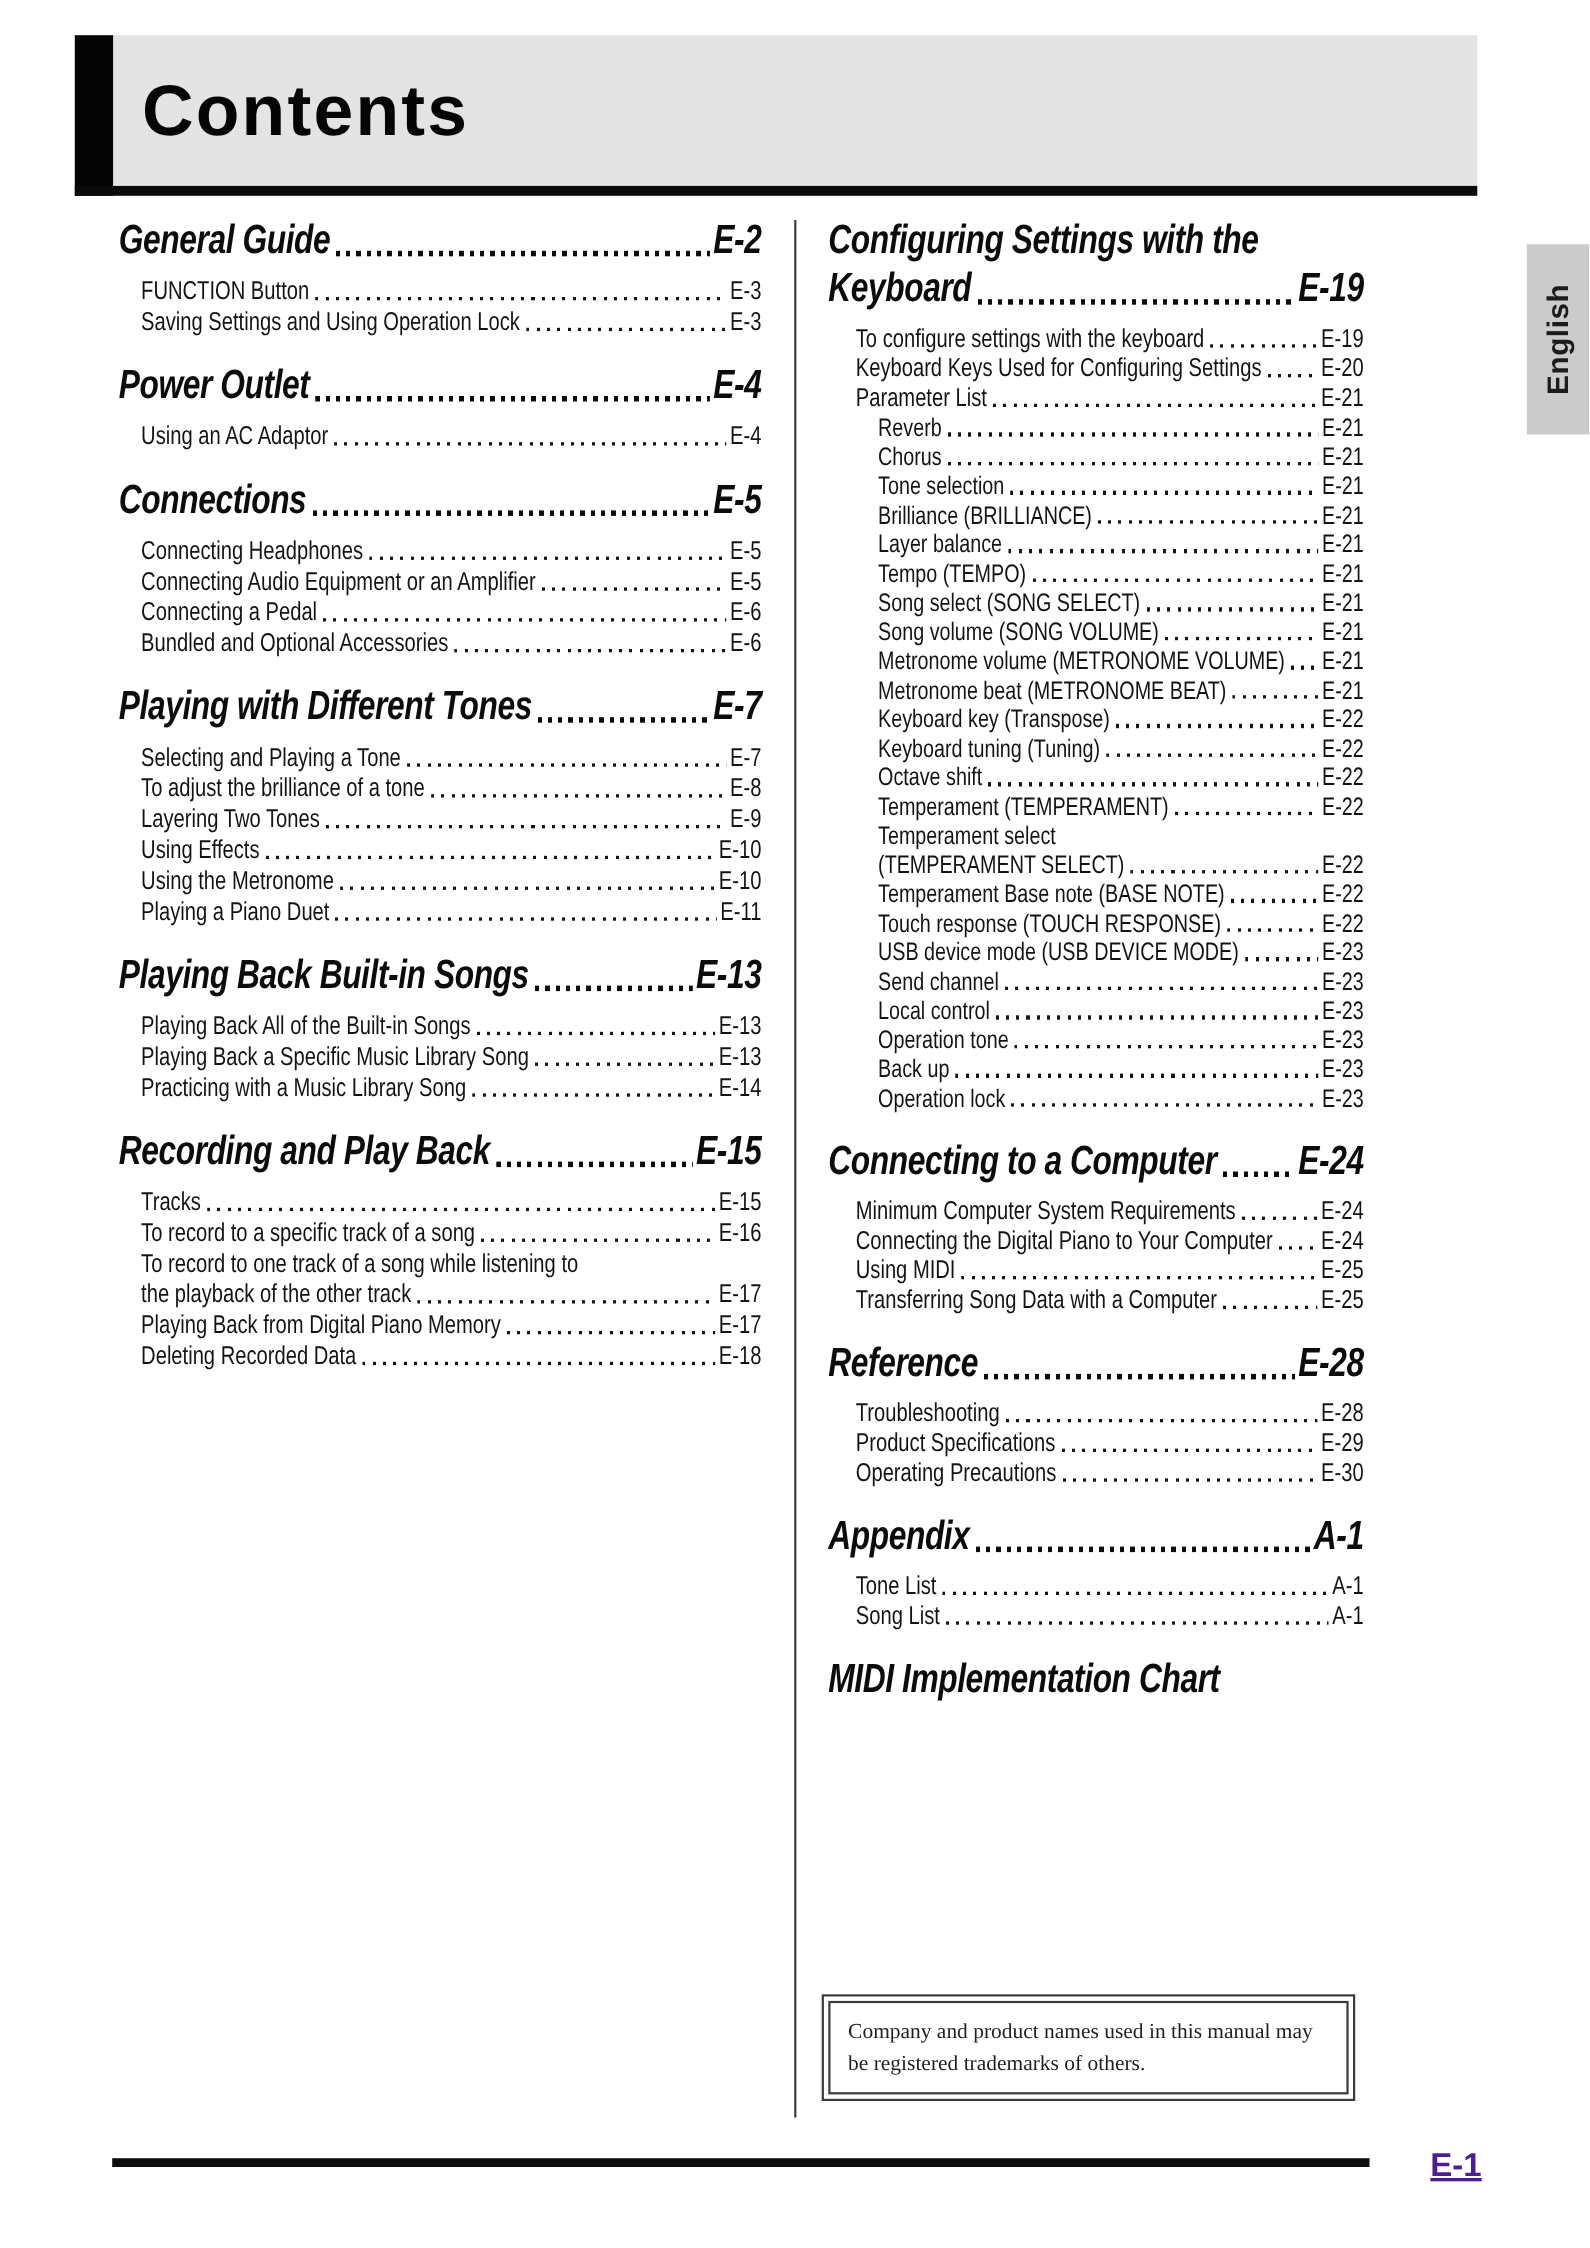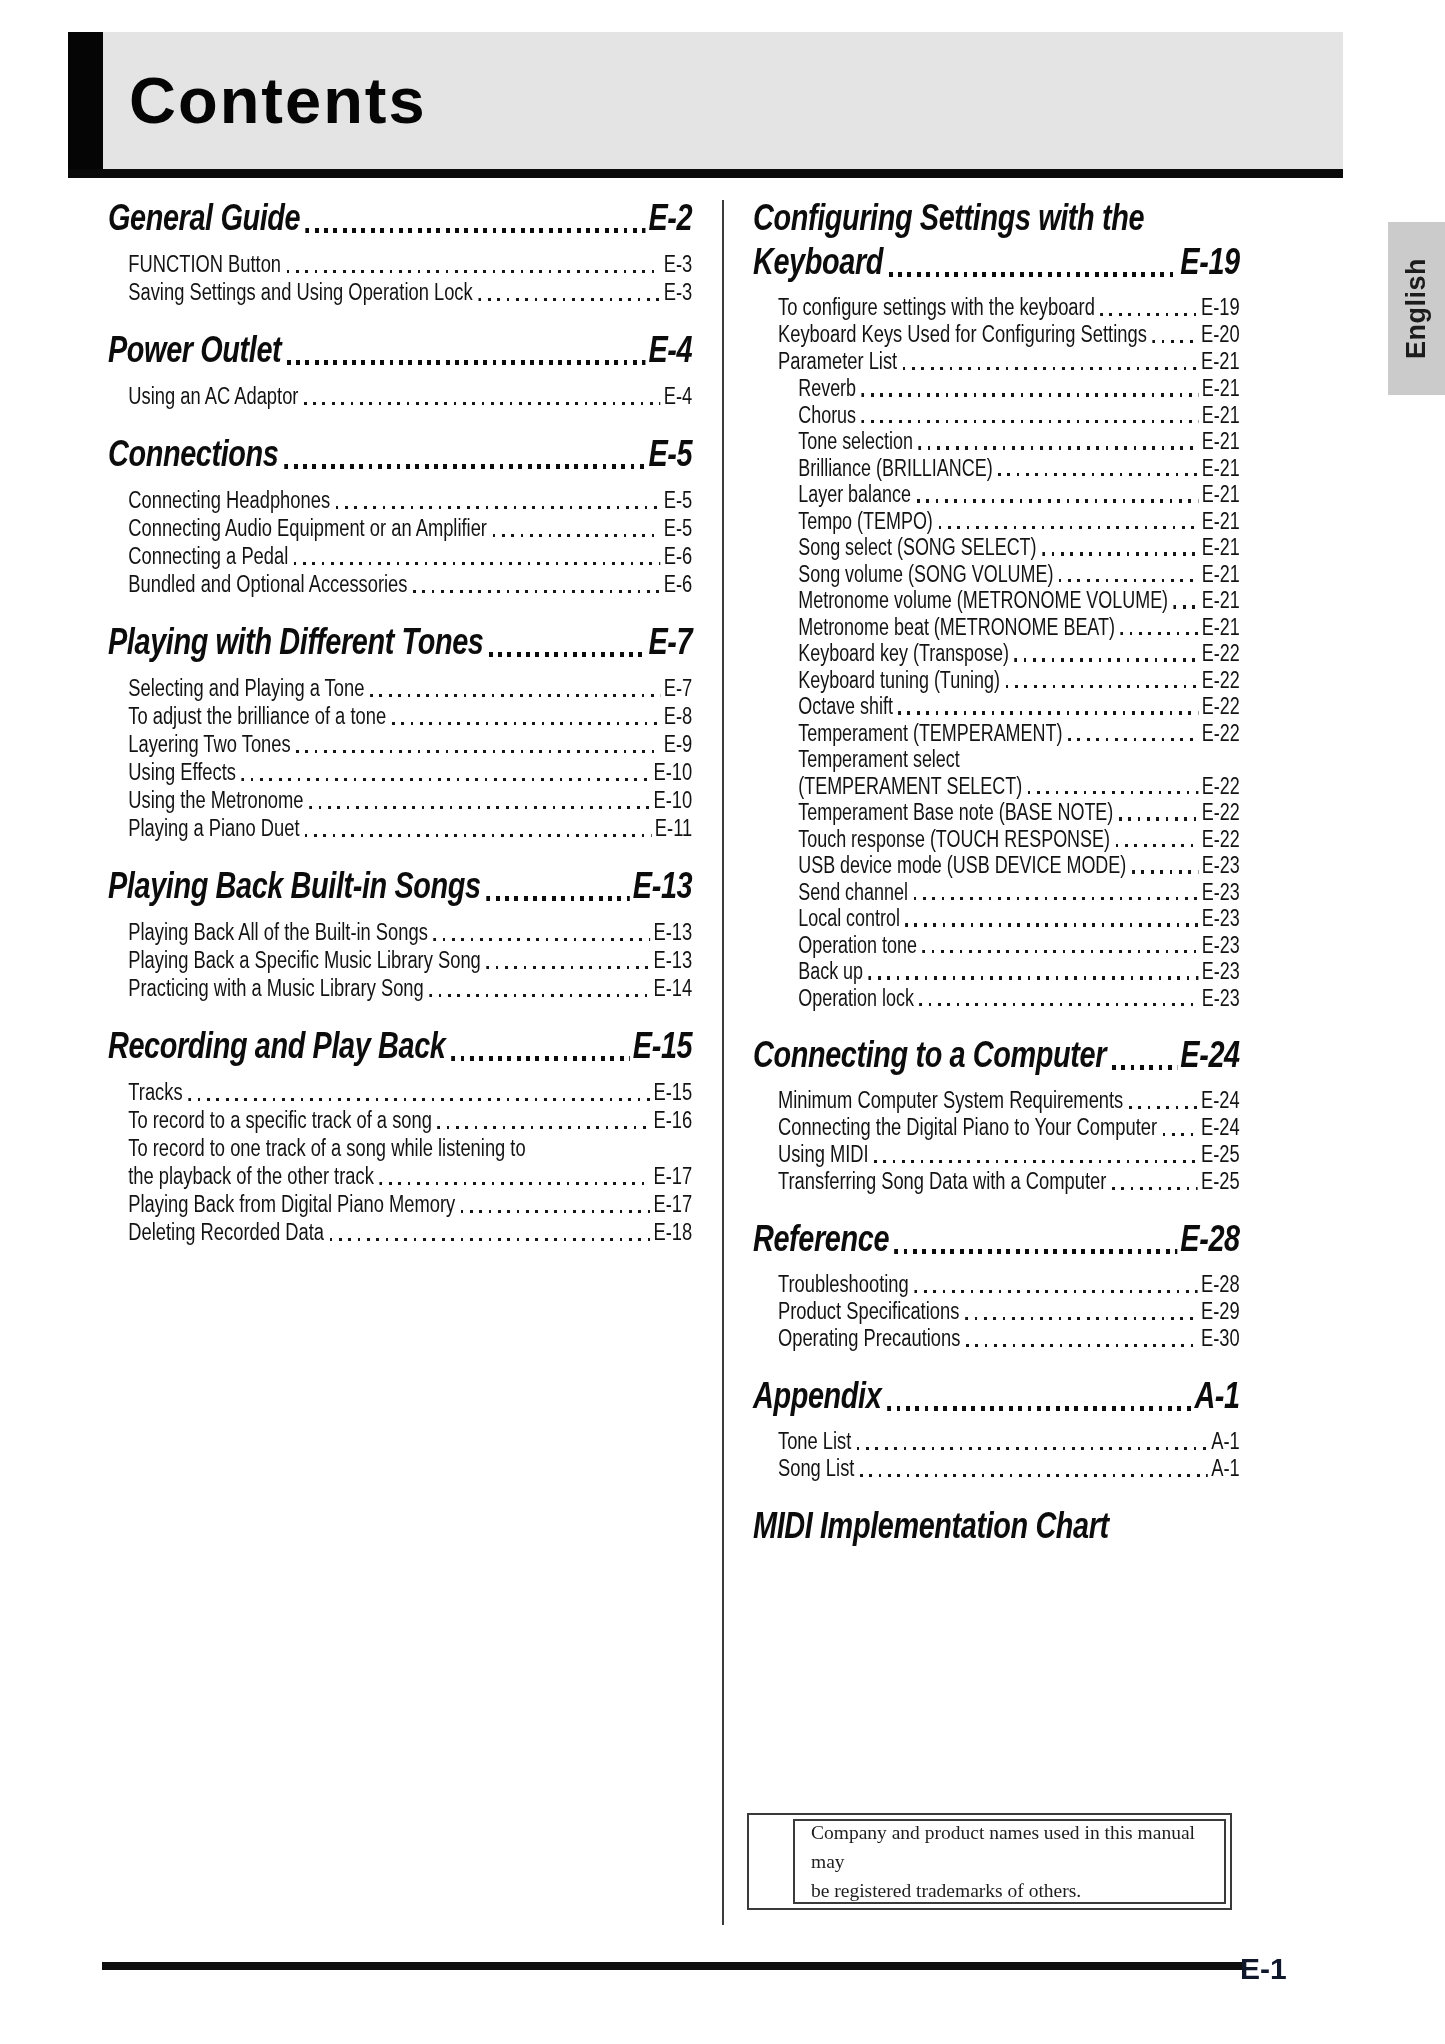--- a/index.html
+++ b/index.html
@@ -37,26 +37,26 @@
   .dots::after{content:"";position:absolute;left:0;right:0;bottom:5px;height:3.5px;
                background:repeating-linear-gradient(90deg,#161616 0 3.5px,transparent 3.5px 12px);}
   .h1 .dots::after{bottom:7px;height:5px;
                background:repeating-linear-gradient(90deg,#0c0c0c 0 5px,transparent 5px 12px);}
 
   
   .note-box{position:absolute;left:747px;top:1813px;width:485px;height:97px;
             border:2px solid #3a3a3a;padding:4px;box-sizing:border-box;}
   .note-box-inner{border:2px solid #3a3a3a;height:100%;box-sizing:border-box;
             display:flex;flex-direction:column;justify-content:center;padding:4px 16px;
-            font-family:"Liberation Serif",serif;font-size:19.5px;line-height:29px;color:#1e1e1e;margin-left:40px;}
+            font-family:"Liberation Serif",serif;font-size:19.5px;line-height:29px;color:#1e1e1e;}
 
   
   .footer-rule{position:absolute;left:102px;top:1962px;width:1143px;height:8px;background:#0e0e0e;}
-  .footer-page{position:absolute;left:1240px;top:1952px;width:107px;
-               font-size:30px;font-weight:bold;color:#0f172a;}
+  .footer-page{position:absolute;left:1240px;top:1952px;width:107px;text-align:right;
+               font-size:30px;font-weight:bold;color:#4c1d95;text-decoration:underline;}
 </style>
 </head>
 <body>
 
 <div id="page">
 
   <div class="header-bar"></div>
   <div class="header-band"></div>
   <div class="header-rule"></div>
   <div class="header-title">Contents</div>

